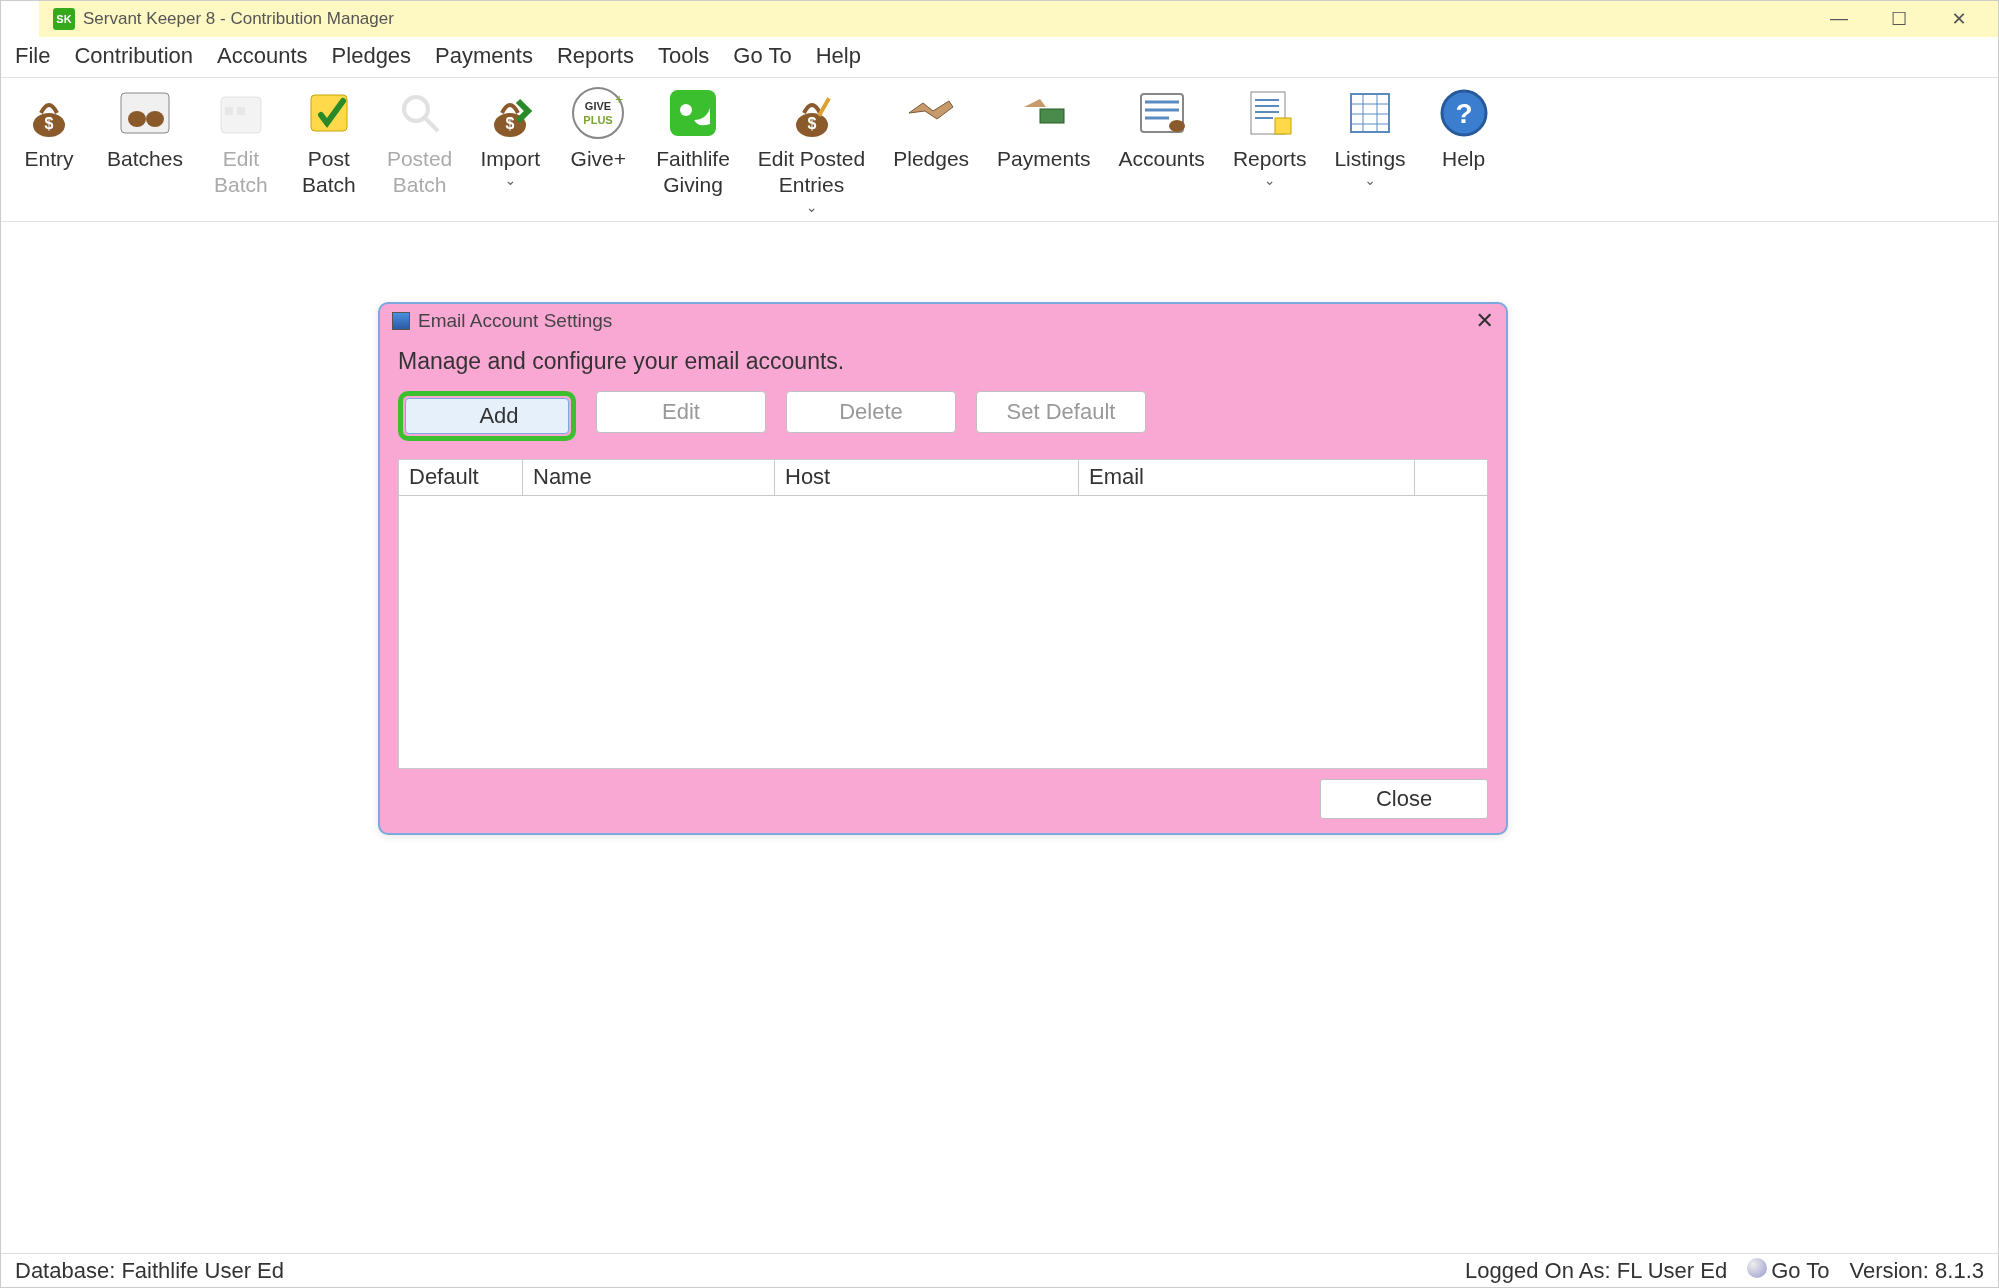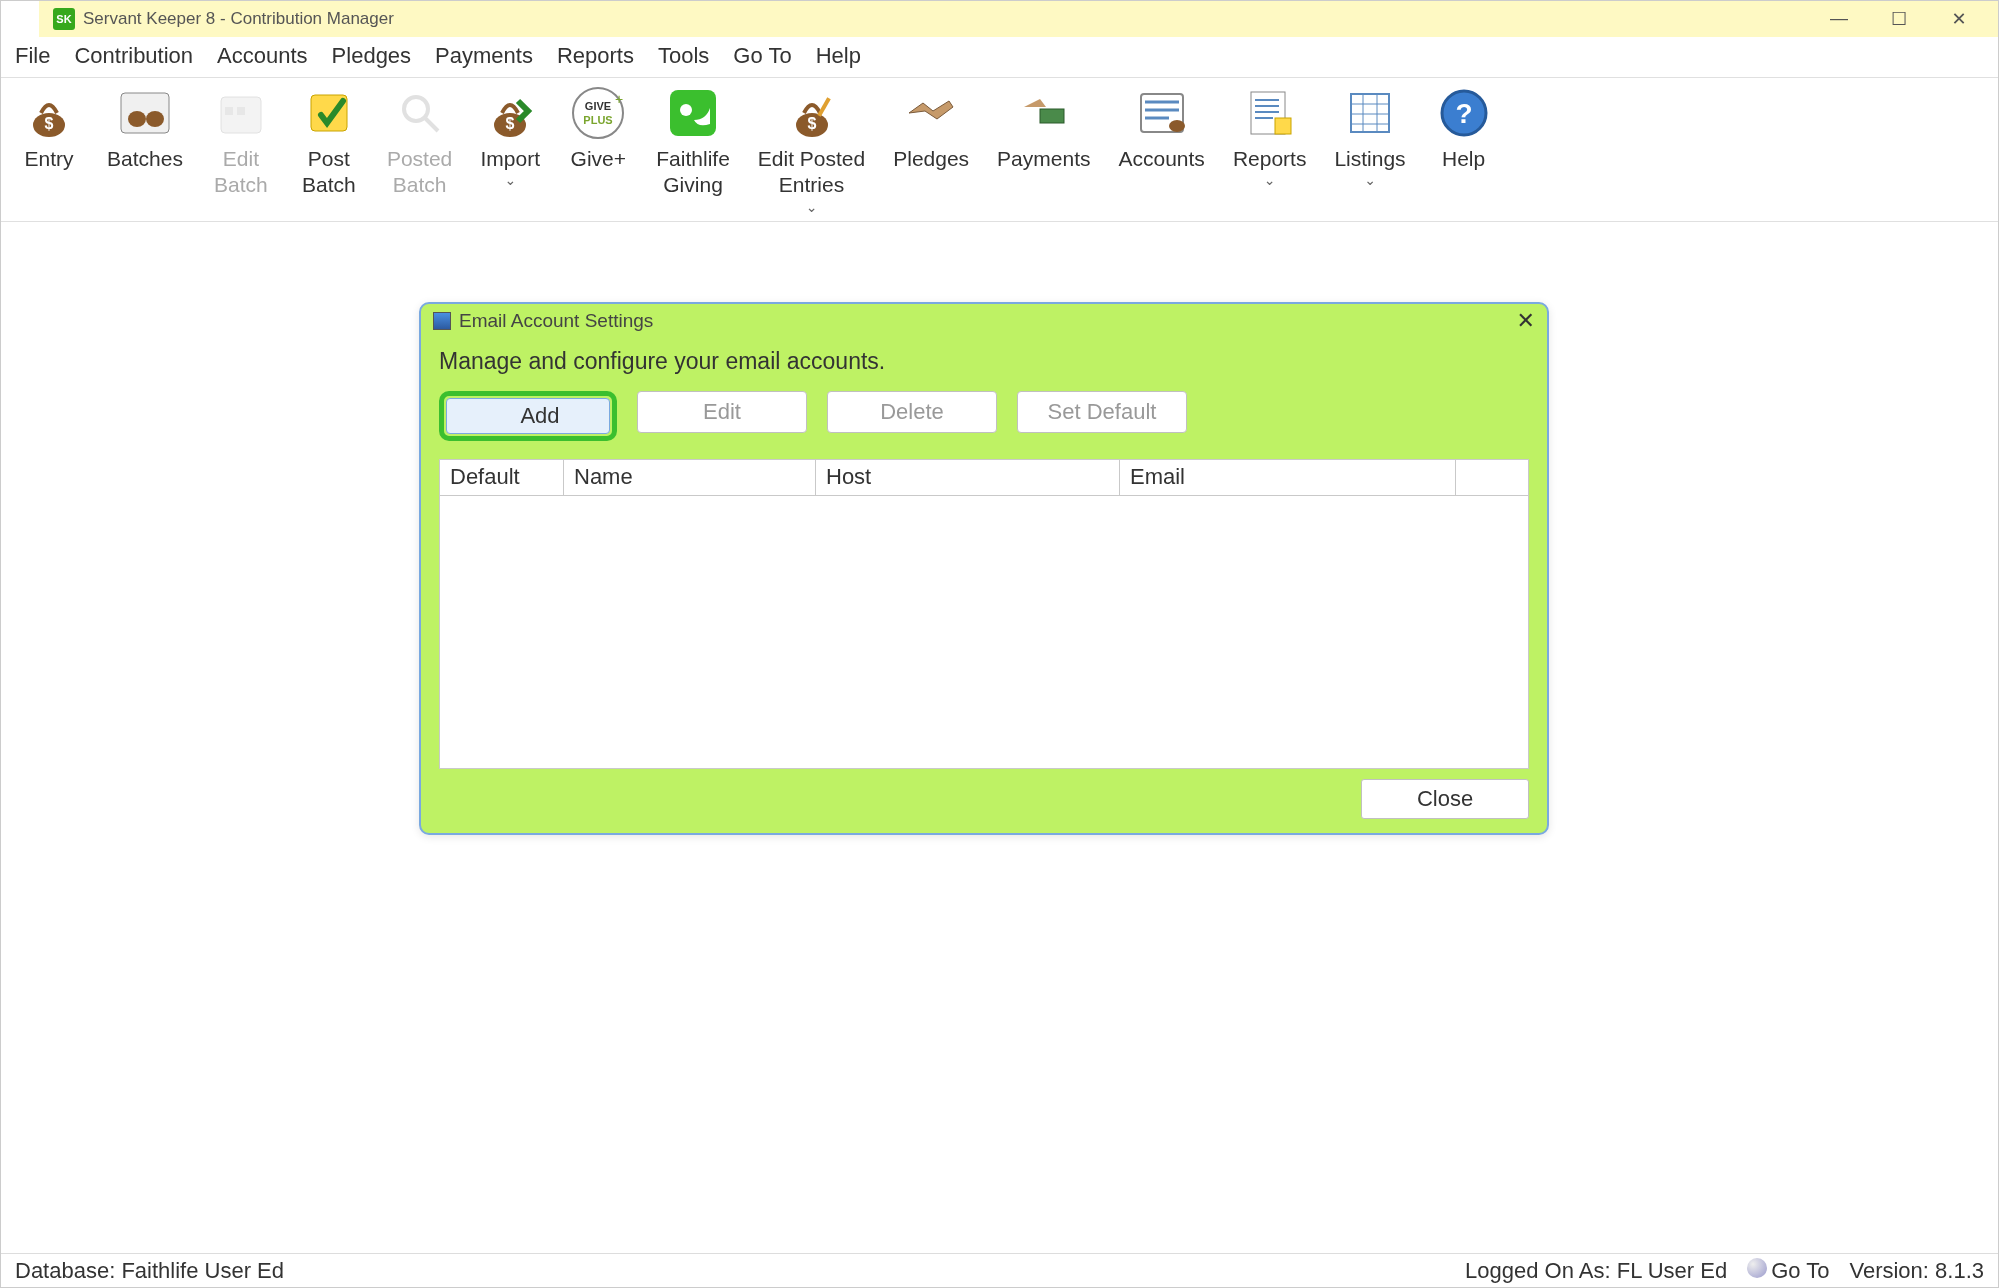--- a/index.html
+++ b/index.html
@@ -42,22 +42,22 @@
   .tool .chev { font-size:14px; color:#666; }
   .content { flex:1; position:relative; background:#fff; }
   .statusbar {
     height:34px; border-top:1px solid #ddd; display:flex; align-items:center;
     padding:0 14px; font-size:22px; color:#333; gap:40px;
   }
   .statusbar .right { margin-left:auto; display:flex; gap:20px; align-items:center; }
   .goto-icon { width:20px; height:20px; border-radius:50%; background:radial-gradient(circle at 30% 30%, #eee, #99c); display:inline-block; margin-right:4px;}
   
   .dialog {
-    position:absolute; left:418px; top:80px; width:1130px; height:533px;
-    border:2px solid #7aa9e0; border-radius:10px; background:#bef264;
+    position:absolute; left:377px; top:80px; width:1130px; height:533px;
+    border:2px solid #7aa9e0; border-radius:10px; background:#f9a8d4;
     box-shadow:0 2px 8px rgba(0,0,0,0.1);
     display:flex; flex-direction:column;
   }
   .dialog-title {
     height:34px; display:flex; align-items:center; padding:0 12px; font-size:19px; color:#444;
   }
   .dialog-title .dlg-icon {
     width:18px; height:18px; background:linear-gradient(#4a90e2,#2c5aa0); margin-right:8px; border:1px solid #555;
   }
   .dialog-title .close { margin-left:auto; font-size:22px; cursor:pointer; color:#333; }

